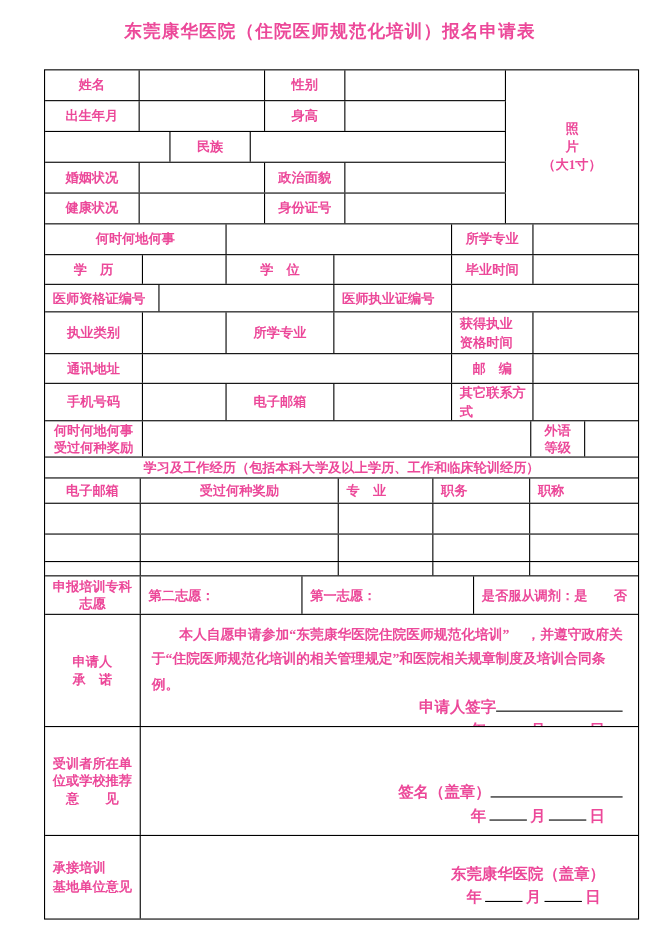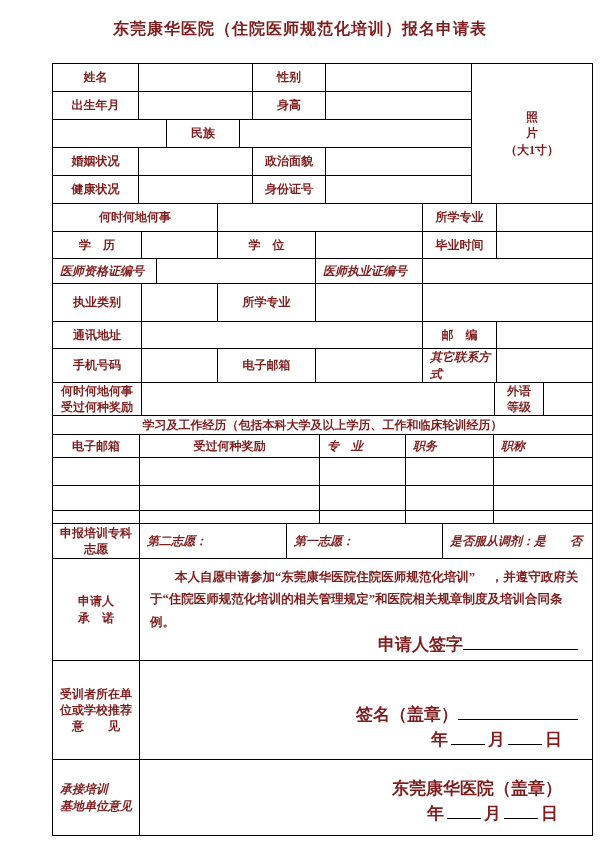--- a/index.html
+++ b/index.html
@@ -1,34 +1,34 @@
 <!DOCTYPE html>
 <html><head>
 <meta charset="utf-8">
 <style>
   html,body{margin:0;padding:0;background:#fff;}
   .page{
     width:600px;height:854px;background:#fff;overflow:hidden;
     font-family:"Liberation Serif","DejaVu Serif",serif;
-    color:#7f1d1d;font-weight:bold;position:relative;
+    color:#ec4899;font-weight:bold;position:relative;
   }
   .title{
     padding-top:19px;height:24px;text-align:center;
     font-size:16px;letter-spacing:1px;font-weight:bold;
   }
   .tbl{
-    margin:20px 0 0 52px;width:541px;border:1px solid #000;
+    margin:20px 0 0 40px;width:541px;border:1px solid #000;
     box-sizing:border-box;font-size:12px;
   }
   .r{display:flex;border-bottom:1px solid #000;box-sizing:border-box;}
   .r:last-child{border-bottom:none;}
   .c{border-right:1px solid #000;box-sizing:border-box;display:flex;
      align-items:center;justify-content:center;overflow:hidden;}
   .c.last{border-right:none;flex:1;}
-  .lft{justify-content:flex-start;padding-left:7px;font-style:italic;}
+  .lft{justify-content:flex-start;padding-left:7px;}
   .tc{text-align:center;}
   .ln{display:block;line-height:1.35;}
   
   .h19{height:19px}.h13{height:13px}.h23{height:23px}.h25{height:25px}
   .h27{height:27px}.h28{height:28px}.h33{height:33px}.h34{height:34px}
   .h35{height:35px}.h38{height:38px}
   .h102{height:102px}.h99{height:99px}.h75{height:75px}
   
   .top{height:140px;}
   .tleft{width:419px;display:flex;flex-direction:column;}
@@ -41,21 +41,21 @@
   .w74{width:74px}.w104{width:104px}.w159{width:159px}.w165{width:165px}
   .w205{width:205px}.w281{width:281px}.w353{width:353px}.w49{width:49px}
   
   .w87{width:87px}.w180{width:180px}.w88{width:88px}
   .w156{width:156px}.w147{width:147px}
   
   .secbody{flex-direction:column;align-items:stretch;justify-content:flex-start;}
   .para{margin:0;padding:7px 8px 0 10px;text-indent:2em;line-height:1.78;
         font-size:12.5px;}
   .spacer{flex:1;}
-  .rowline{text-align:right;font-size:17px;}
+  .rowline{text-align:right;font-size:14px;}
   .ul{display:inline-block;border-bottom:1px solid #000;height:0.95em;
       vertical-align:baseline;}
   .ul115{width:115px}.ul120{width:120px}
   .bl{display:inline-block;border-bottom:1px solid #000;height:0.95em;
       width:34px;margin:0 3px;vertical-align:baseline;}
   .pr14{padding-right:14px}.pr30{padding-right:30px}.pr34{padding-right:34px}
   .mb6{margin-bottom:6px}.mb8{margin-bottom:8px}.mb10{margin-bottom:10px}
   .mt2{margin-top:2px}
   .photoTxt{line-height:1.8;font-size:12px;}
 </style>
@@ -129,20 +129,26 @@
       <div class="c w159"></div>
       <div class="c w107 lft">医师执业证编号</div>
       <div class="c last"></div>
     </div>
 
     <div class="r h38">
       <div class="c w89">执业类别</div>
       <div class="c w76"></div>
       <div class="c w98">所学专业</div>
       <div class="c w107"></div>
+      <div class="c w74 lft">
+        <div>
+            <span class="ln">获得执业</span>
+            <span class="ln">资格时间</span>
+          </div>
+      </div>
       <div class="c last"></div>
     </div>
 
     <div class="r h27">
       <div class="c w89">通讯地址</div>
       <div class="c w281"></div>
       <div class="c w74">邮　编</div>
       <div class="c last"></div>
     </div>
 

